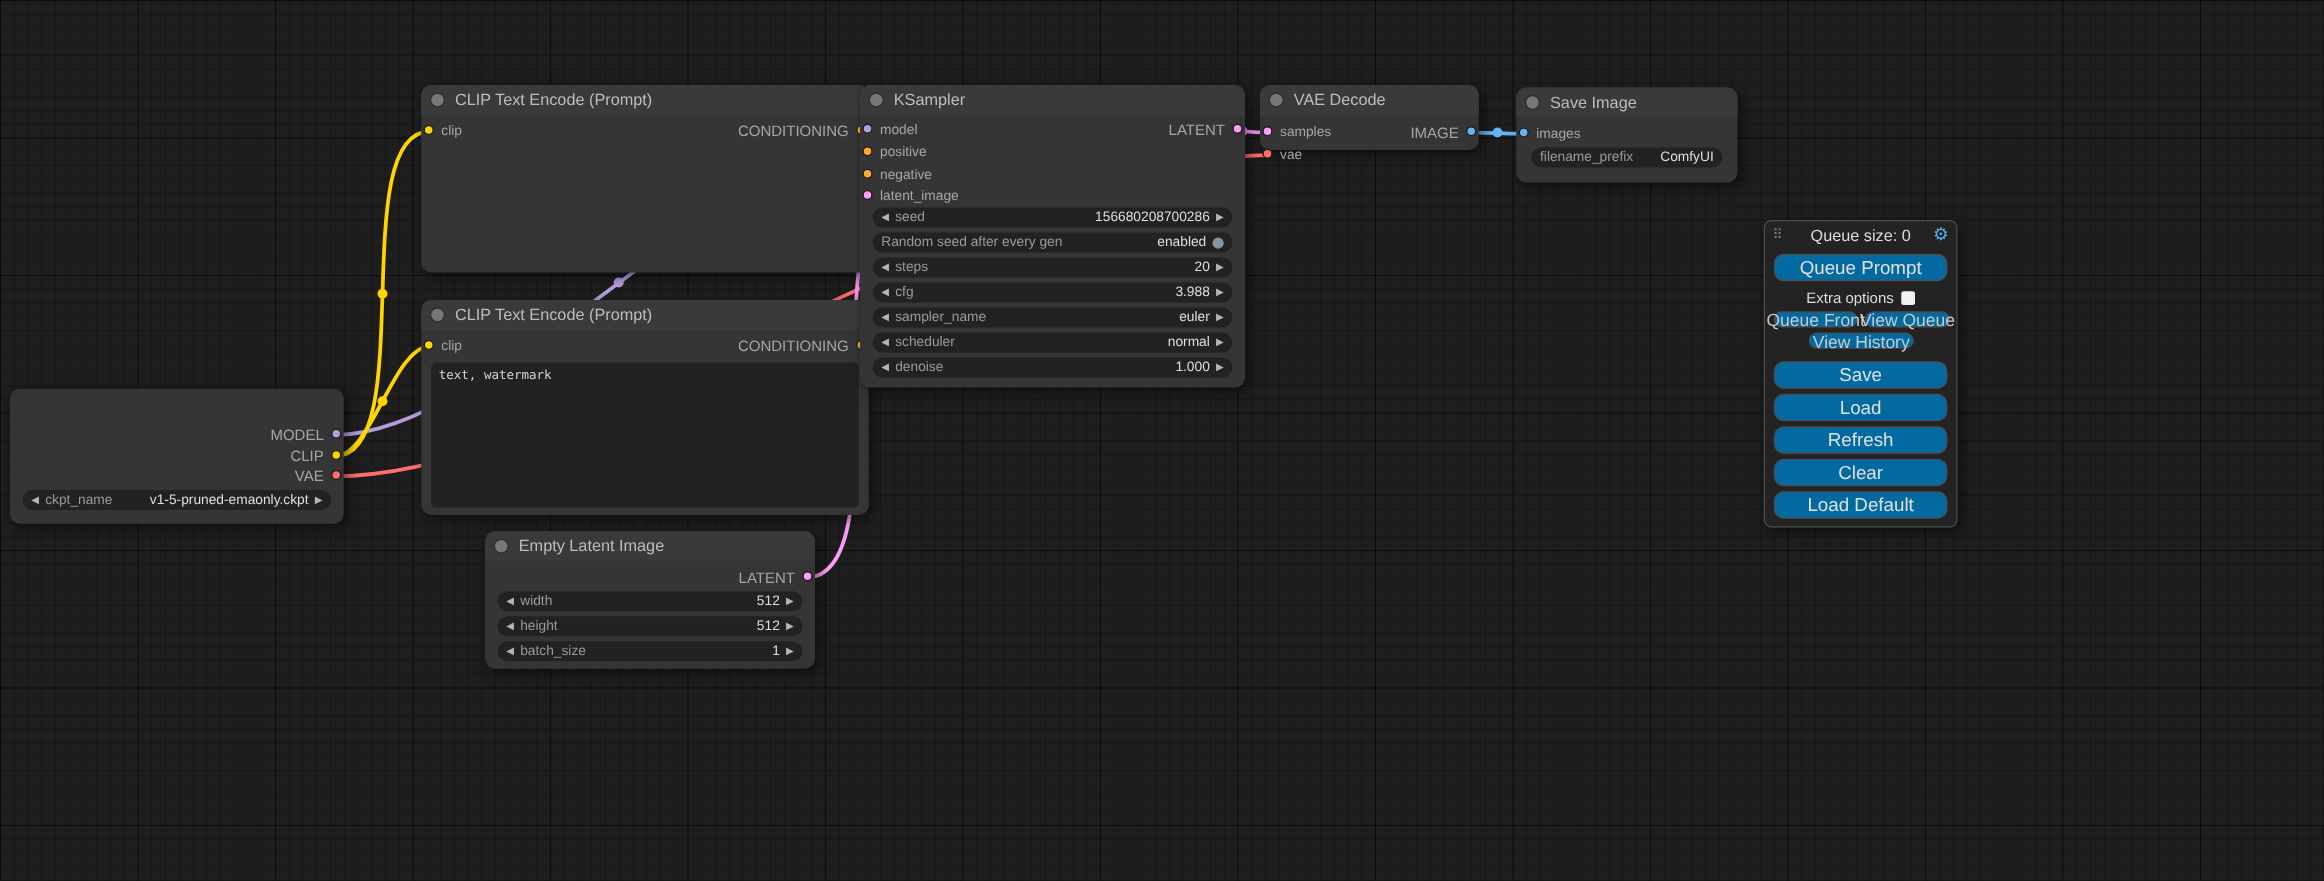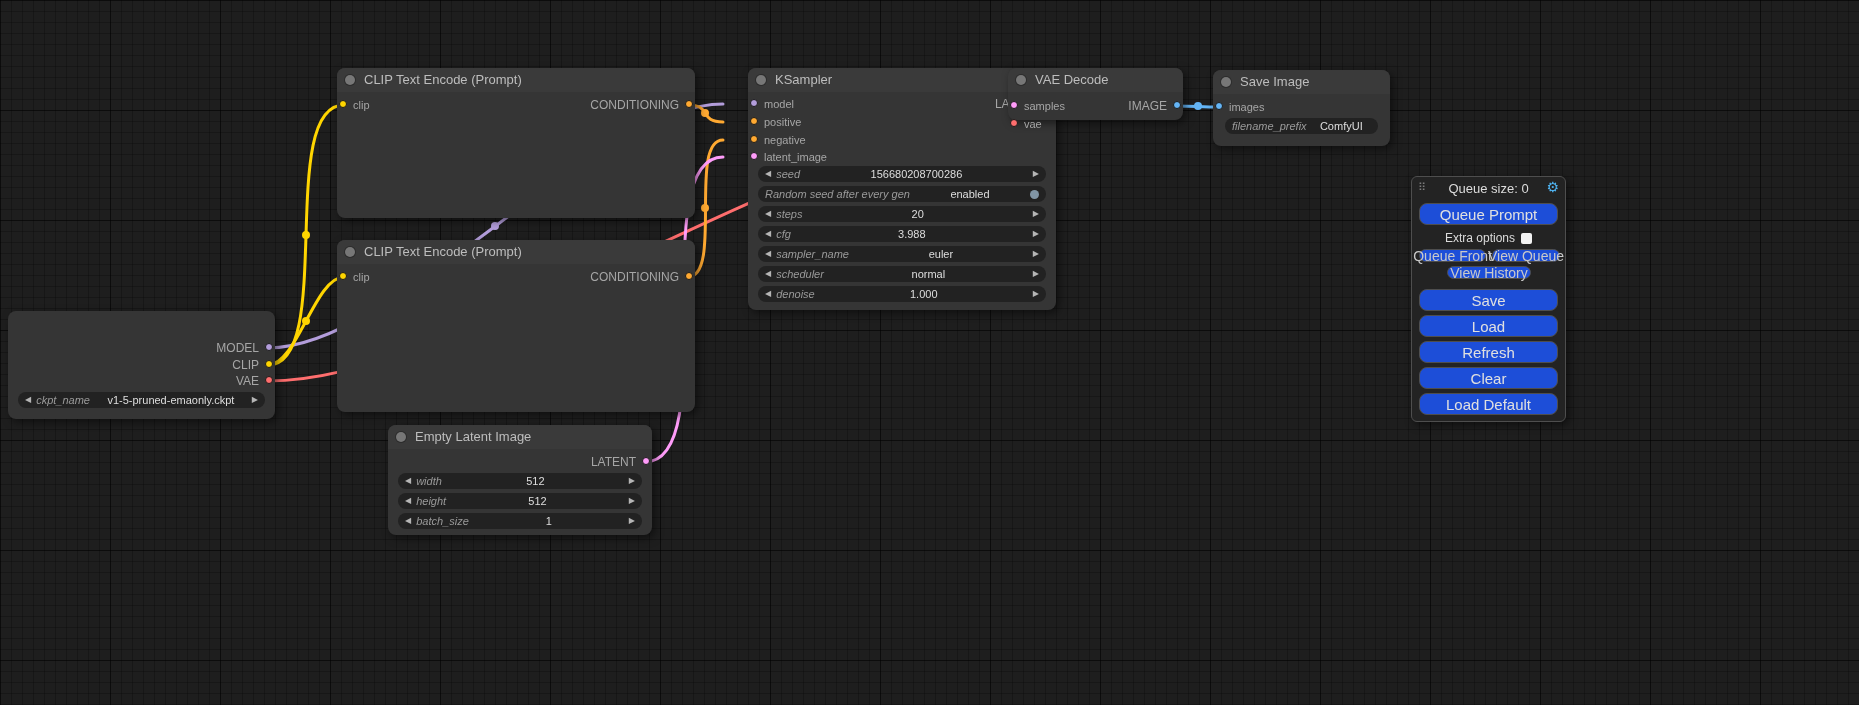--- a/index.html
+++ b/index.html
@@ -46,22 +46,22 @@
   .dot-cond   { background:#FFA931; }
   .dot-latent { background:#FF9CF9; }
   .dot-image  { background:#64B5F6; }
 
   .widget {
     position:absolute; left:10px; right:10px; height:16px; background:#222;
     border-radius:8px; display:flex; align-items:center; gap:5px;
     font-size:11px; color:#9a9a9a; padding:0 7px; cursor:pointer;
   }
   .widget .arrow  { font-size:8px; color:#b5b5b5; line-height:16px; flex:0 0 auto; }
-  .widget .wlabel { flex:0 0 auto; white-space:nowrap;font-style:italic; }
-  .widget .wvalue { flex:1 1 auto; text-align:center; color:#dedede; white-space:nowrap; }
+  .widget .wlabel { flex:0 0 auto; white-space:nowrap; }
+  .widget .wvalue { flex:1 1 auto; text-align:right; color:#dedede; white-space:nowrap; }
   .toggle-dot { width:9px; height:9px; border-radius:50%; background:#8195a5; flex:0 0 auto; }
 
   .prompt-box {
     position:absolute; left:8px; right:8px; background:#222; border-radius:4px;
     color:#d6d6d6; font-family:"DejaVu Sans Mono", monospace; font-size:10px;
     line-height:13px; padding:4px 6px; white-space:pre-wrap; overflow:hidden;
     cursor:text;
   }
 
   .menu {
@@ -69,21 +69,21 @@
     background:#232323; border:1px solid #4e4e4e; border-radius:6px; z-index:3;
     box-shadow:3px 3px 9px rgba(0,0,0,0.5);
   }
   .menu-header {
     position:relative; height:22px; display:flex; align-items:center;
     justify-content:center; color:#dcdcdc; font-size:13px;
   }
   .drag-icon { position:absolute; left:6px; top:4px; color:#7c7c7c; font-size:11px; cursor:move; }
   .gear-icon { position:absolute; right:6px; top:2px; color:#4fb3f0; font-size:14px; cursor:pointer; }
   .btn {
-    position:absolute; left:7px; right:7px; height:22px; background:#1d4ed8;
+    position:absolute; left:7px; right:7px; height:22px; background:#0369a1;
     border:1px solid #4e4e4e; border-radius:8px; color:#e0e0e0; font-size:15px;
     display:flex; align-items:center; justify-content:center; cursor:pointer;
     white-space:nowrap;
   }
   .btn.small { height:13px; font-size:14px; border-radius:7px; color:#c9c9c9; }
   .extra-row {
     position:absolute; top:54px; left:0; right:0; display:flex; align-items:center;
     justify-content:center; gap:6px; color:#dcdcdc; font-size:12px;
   }
   .checkbox { width:11px; height:11px; background:#f2f2f2; border-radius:2px; cursor:pointer; }
@@ -144,20 +144,21 @@
 
   <div class="node" style="left:337px;top:240px;width:358px;height:172px">
     <div class="node-title">
       <span class="collapse-dot"></span>
       <span>CLIP Text Encode (Prompt)</span>
     </div>
     <div class="in-label" style="top:30px">clip</div>
     <span class="port-dot in dot-clip" style="top:32px"></span>
     <div class="out-label" style="top:30px">CONDITIONING</div>
     <span class="port-dot out dot-cond" style="top:32px"></span>
+    <div class="prompt-box" style="top:50px;bottom:6px">text, watermark</div>
   </div>
 
   <div class="node" style="left:388px;top:425px;width:264px;height:110px">
     <div class="node-title">
       <span class="collapse-dot"></span>
       <span>Empty Latent Image</span>
     </div>
     <div class="out-label" style="top:30px">LATENT</div>
     <span class="port-dot out dot-latent" style="top:32px"></span>
     <div class="widget" style="top:48px">
@@ -173,21 +174,21 @@
       <span class="arrow">▶</span>
     </div>
     <div class="widget" style="top:88px">
       <span class="arrow">◀</span>
       <span class="wlabel">batch_size</span>
       <span class="wvalue">1</span>
       <span class="arrow">▶</span>
     </div>
   </div>
 
-  <div class="node" style="left:748px;top:68px;width:308px;height:242px">
+  <div class="node" style="left:688px;top:68px;width:308px;height:242px">
     <div class="node-title">
       <span class="collapse-dot"></span>
       <span>KSampler</span>
     </div>
     <div class="in-label" style="top:29px">model</div>
     <span class="port-dot in dot-model" style="top:31px"></span>
     <div class="in-label" style="top:47px">positive</div>
     <span class="port-dot in dot-cond" style="top:49px"></span>
     <div class="in-label" style="top:65px">negative</div>
     <span class="port-dot in dot-cond" style="top:67px"></span>

